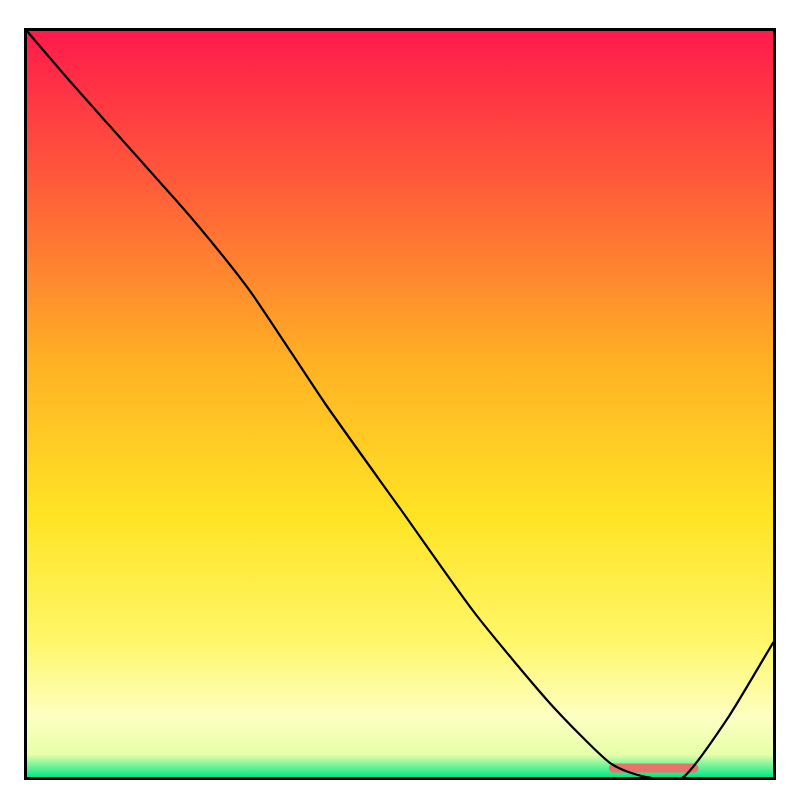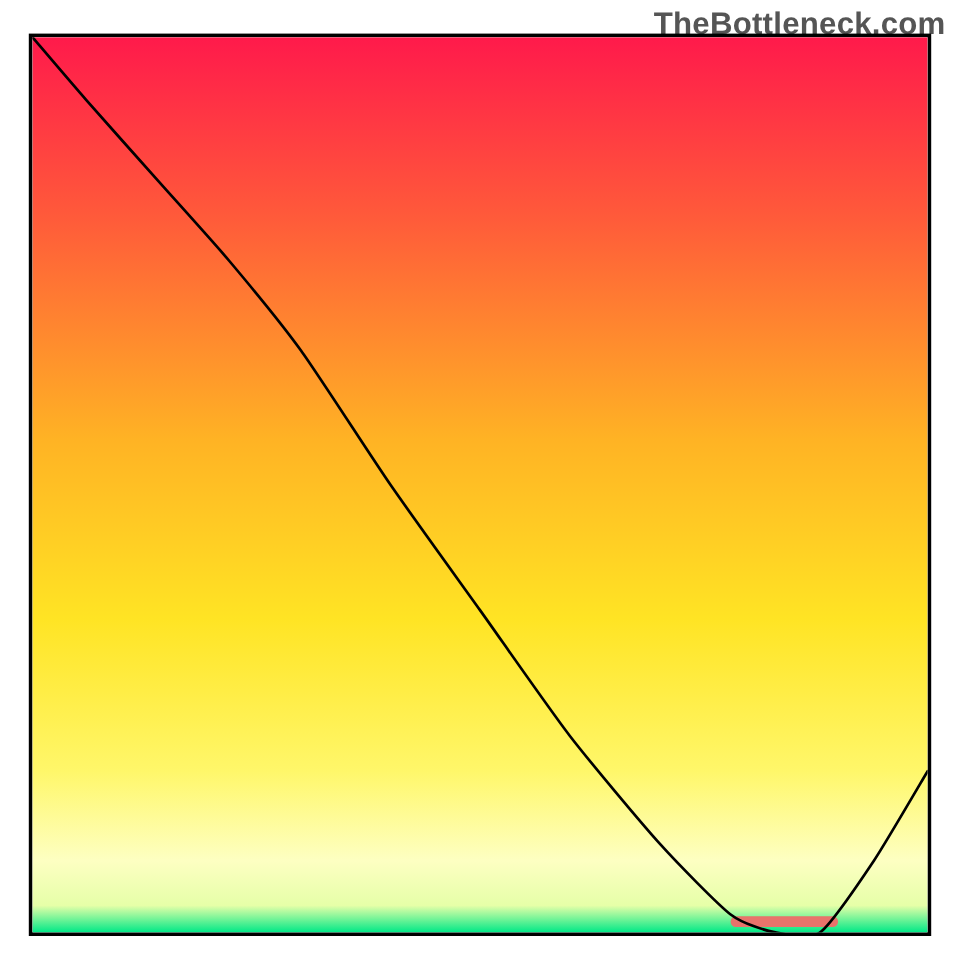--- a/index.html
+++ b/index.html
@@ -32,21 +32,20 @@
     position: absolute;
     inset: 0;
   }
   svg { display: block; }
 </style>
 </head>
 <body>
 
 <div class="stage">
 
-  <div class="watermark">TheBottleneck.com</div>
 
   <div class="plot-frame">
     <div class="plot-inner">
       <svg id="chart-svg" width="100%" height="100%" viewBox="0 0 1000 1000" preserveAspectRatio="none">
         <defs>
           <linearGradient id="bg-grad" x1="0" y1="0" x2="0" y2="1">
               <stop offset="0.00%" stop-color="#ff1a4b"></stop>
               <stop offset="20.00%" stop-color="#ff5a3a"></stop>
               <stop offset="45.00%" stop-color="#ffb324"></stop>
               <stop offset="65.00%" stop-color="#ffe424"></stop>

